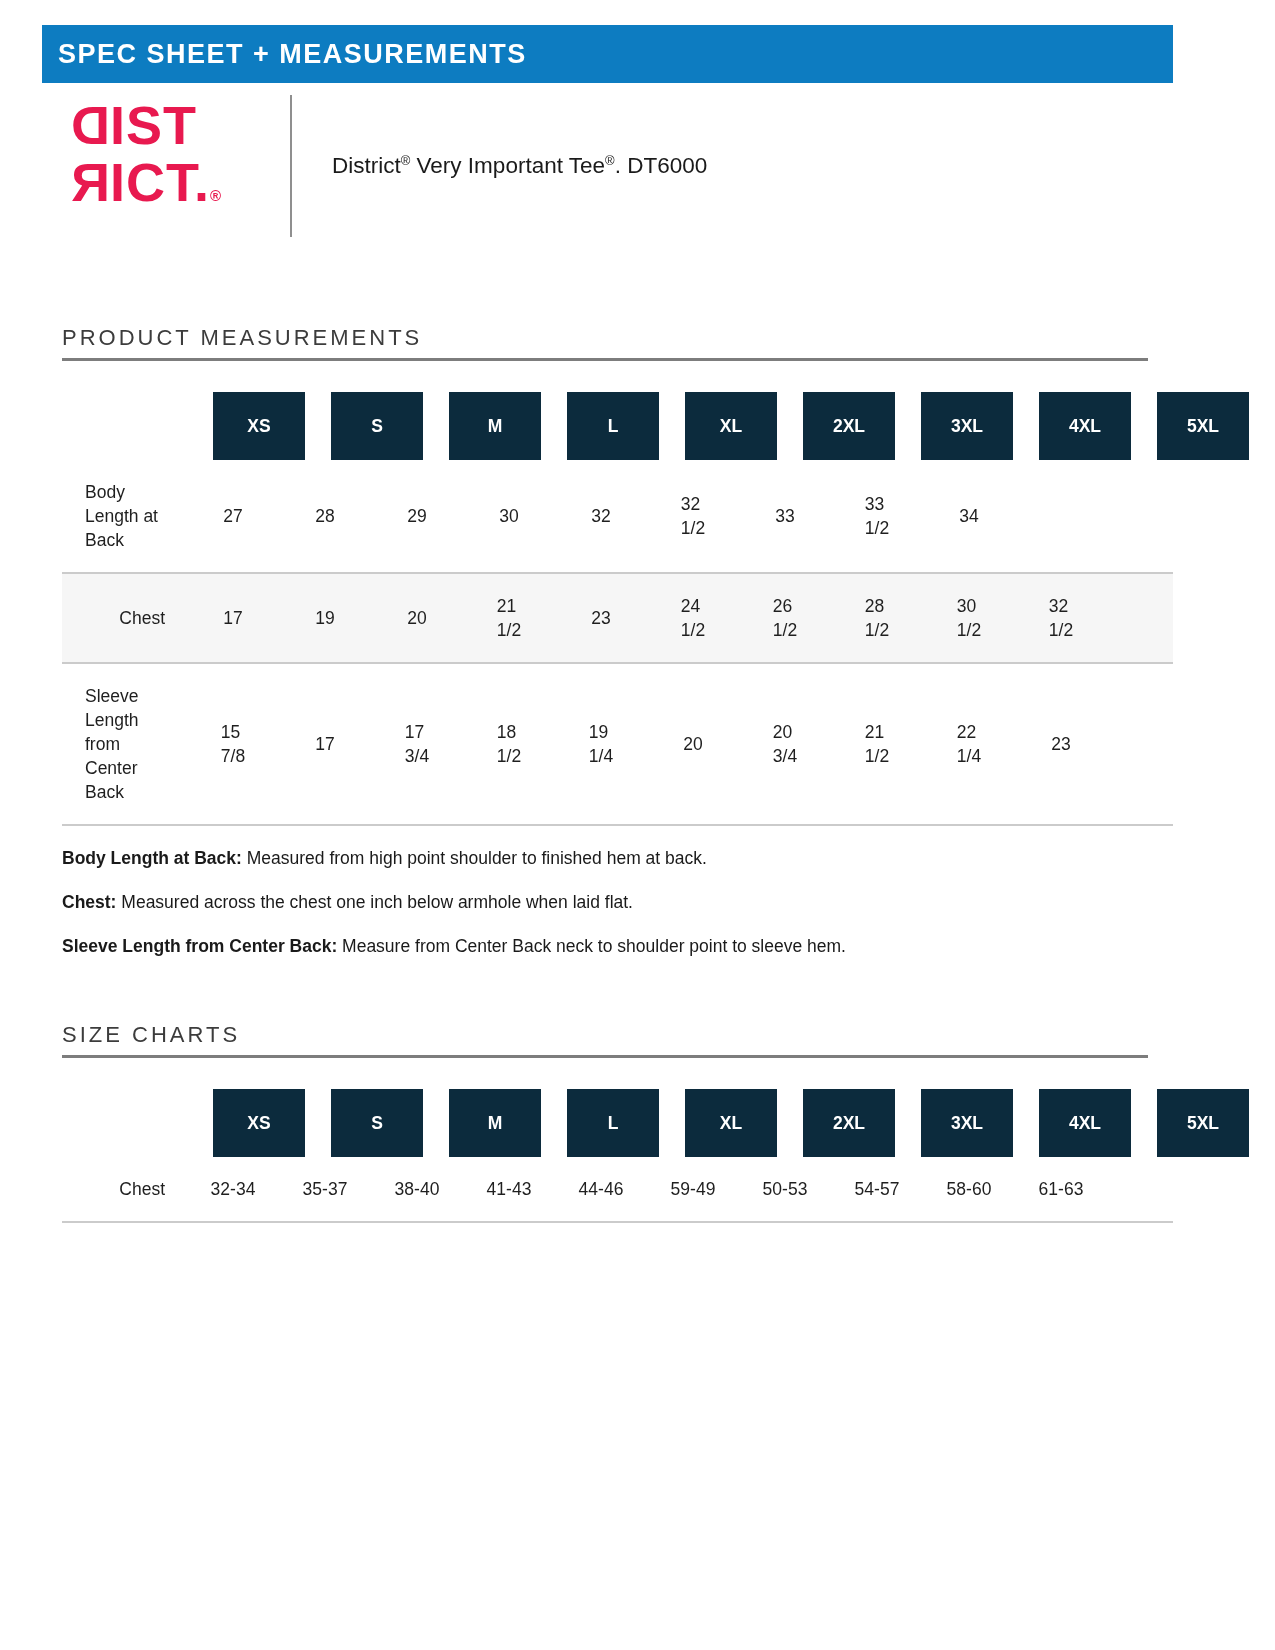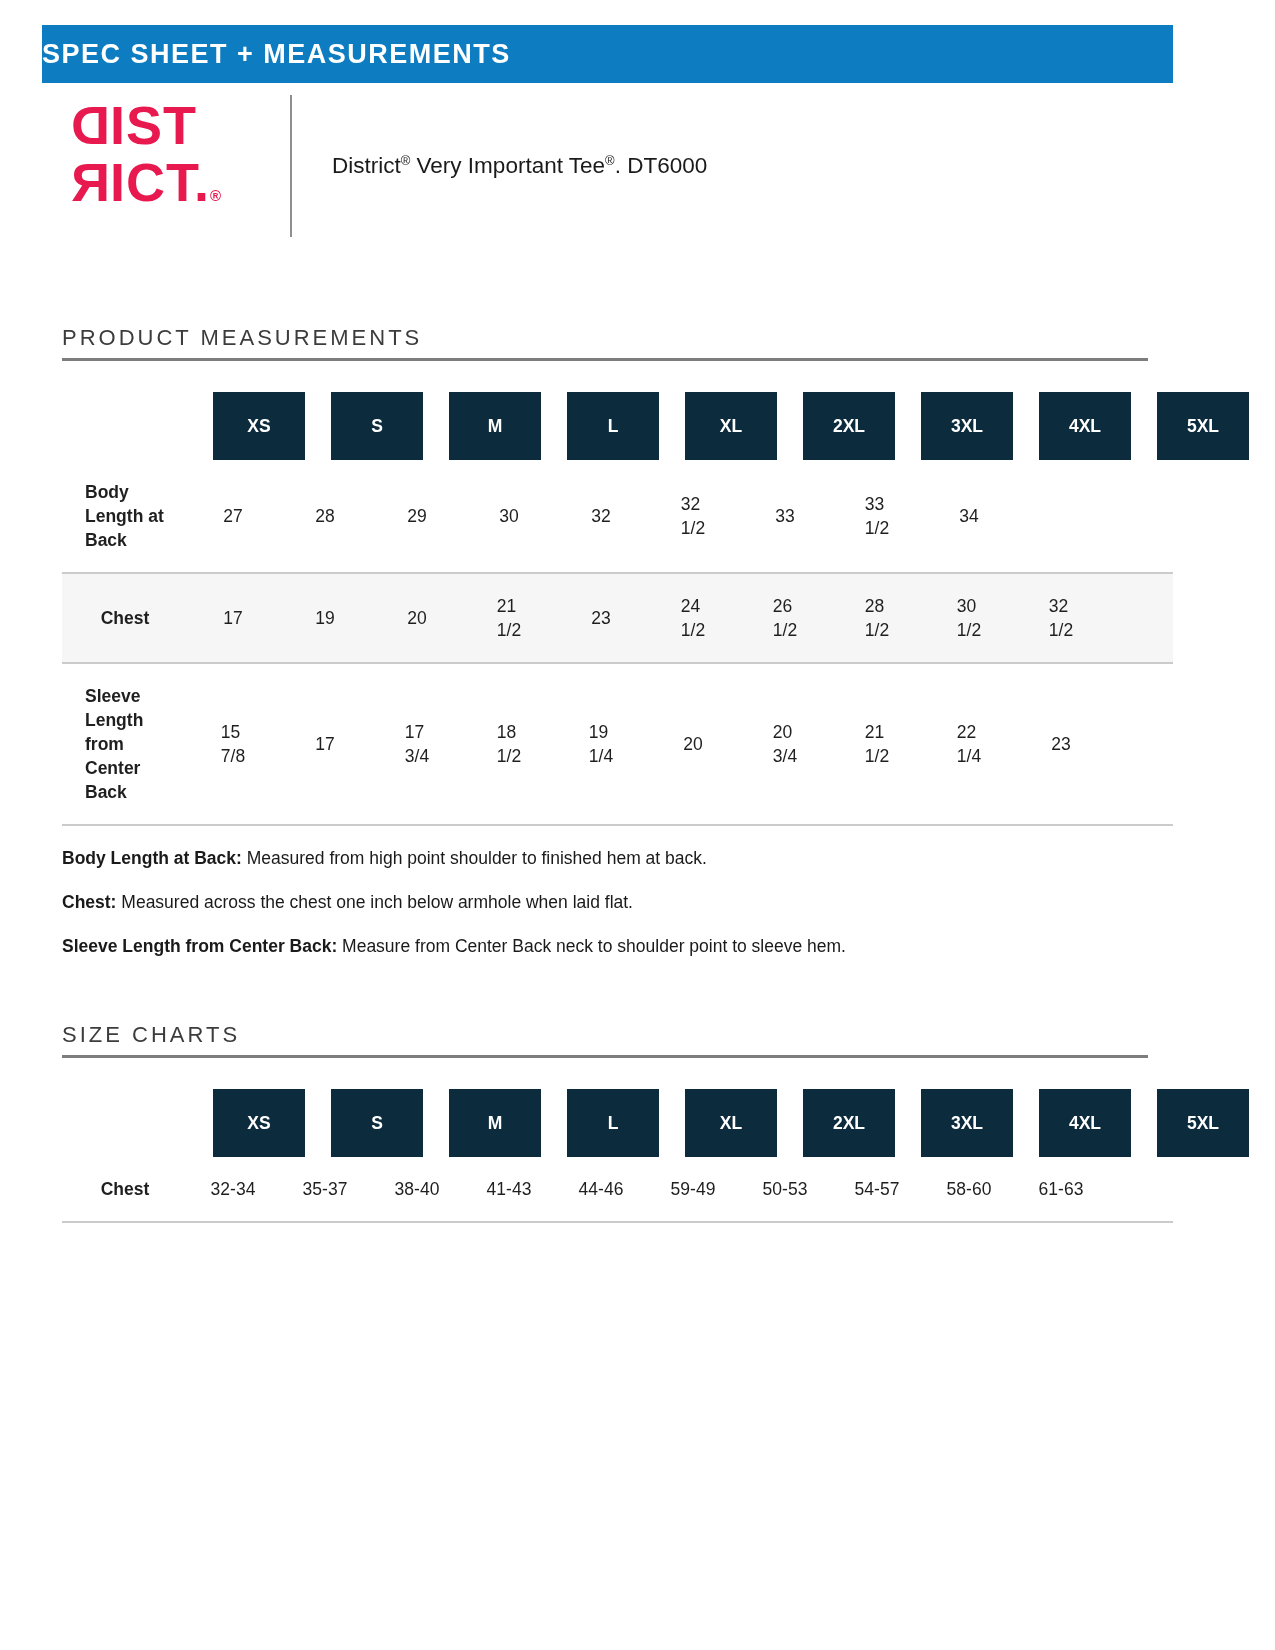--- a/index.html
+++ b/index.html
@@ -15,21 +15,21 @@
     font-family:"Liberation Sans", sans-serif;
     color:#1f1f1f;
     overflow:hidden;
   }
   
   .banner{
     width:1131px;height:58px;
     margin-left:-20px;
     background:var(--banner-blue);
     display:flex;align-items:center;
-    padding-left:0;
+    padding-left:16px;
   }
   .banner span{
     color:#ffffff;font-size:27px;font-weight:bold;letter-spacing:1.5px;
   }
   
   .brand-row{display:flex;margin-top:12px;height:142px;}
   .logo-col{width:228px;padding:2px 0 0 8px;}
   .logo{
     color:var(--brand-pink);
     font-size:54px;line-height:57px;font-weight:bold;letter-spacing:1px;
@@ -55,21 +55,21 @@
   .meas-table{width:1111px;margin-top:31px;}
   .trow{display:grid;grid-template-columns:125px repeat(10,92px) 1fr;}
   .tcell{display:flex;align-items:center;justify-content:center;}
   .thead{height:68px;gap:26px;}
   .thead .hcell{background:var(--table-navy);}
   .thead .spacer{background:transparent;}
   .thead .hcell span{color:#ffffff;font-size:17.5px;font-weight:bold;}
   .drow{border-bottom:2px solid #cbcbcb;}
   .drow.shaded{background:#f6f6f6;}
   .drow .tcell{padding:20px 0;}
-  .lcell{justify-content:center;padding-left:23px !important;padding-right:22px !important;font-weight:bold;}
+  .lcell{justify-content:flex-end;padding-left:23px !important;padding-right:22px !important;}
   .cellv{
     display:inline-block;text-align:left;white-space:pre-line;
     font-size:17.5px;line-height:24px;color:#1f1f1f;
   }
   
   .defs{margin-top:20px;width:1086px;}
   .defs p{font-size:17.5px;line-height:24px;margin-bottom:20px;color:#1a1a1a;}
   .defs .term{font-weight:bold;}
 </style>
 </head>

